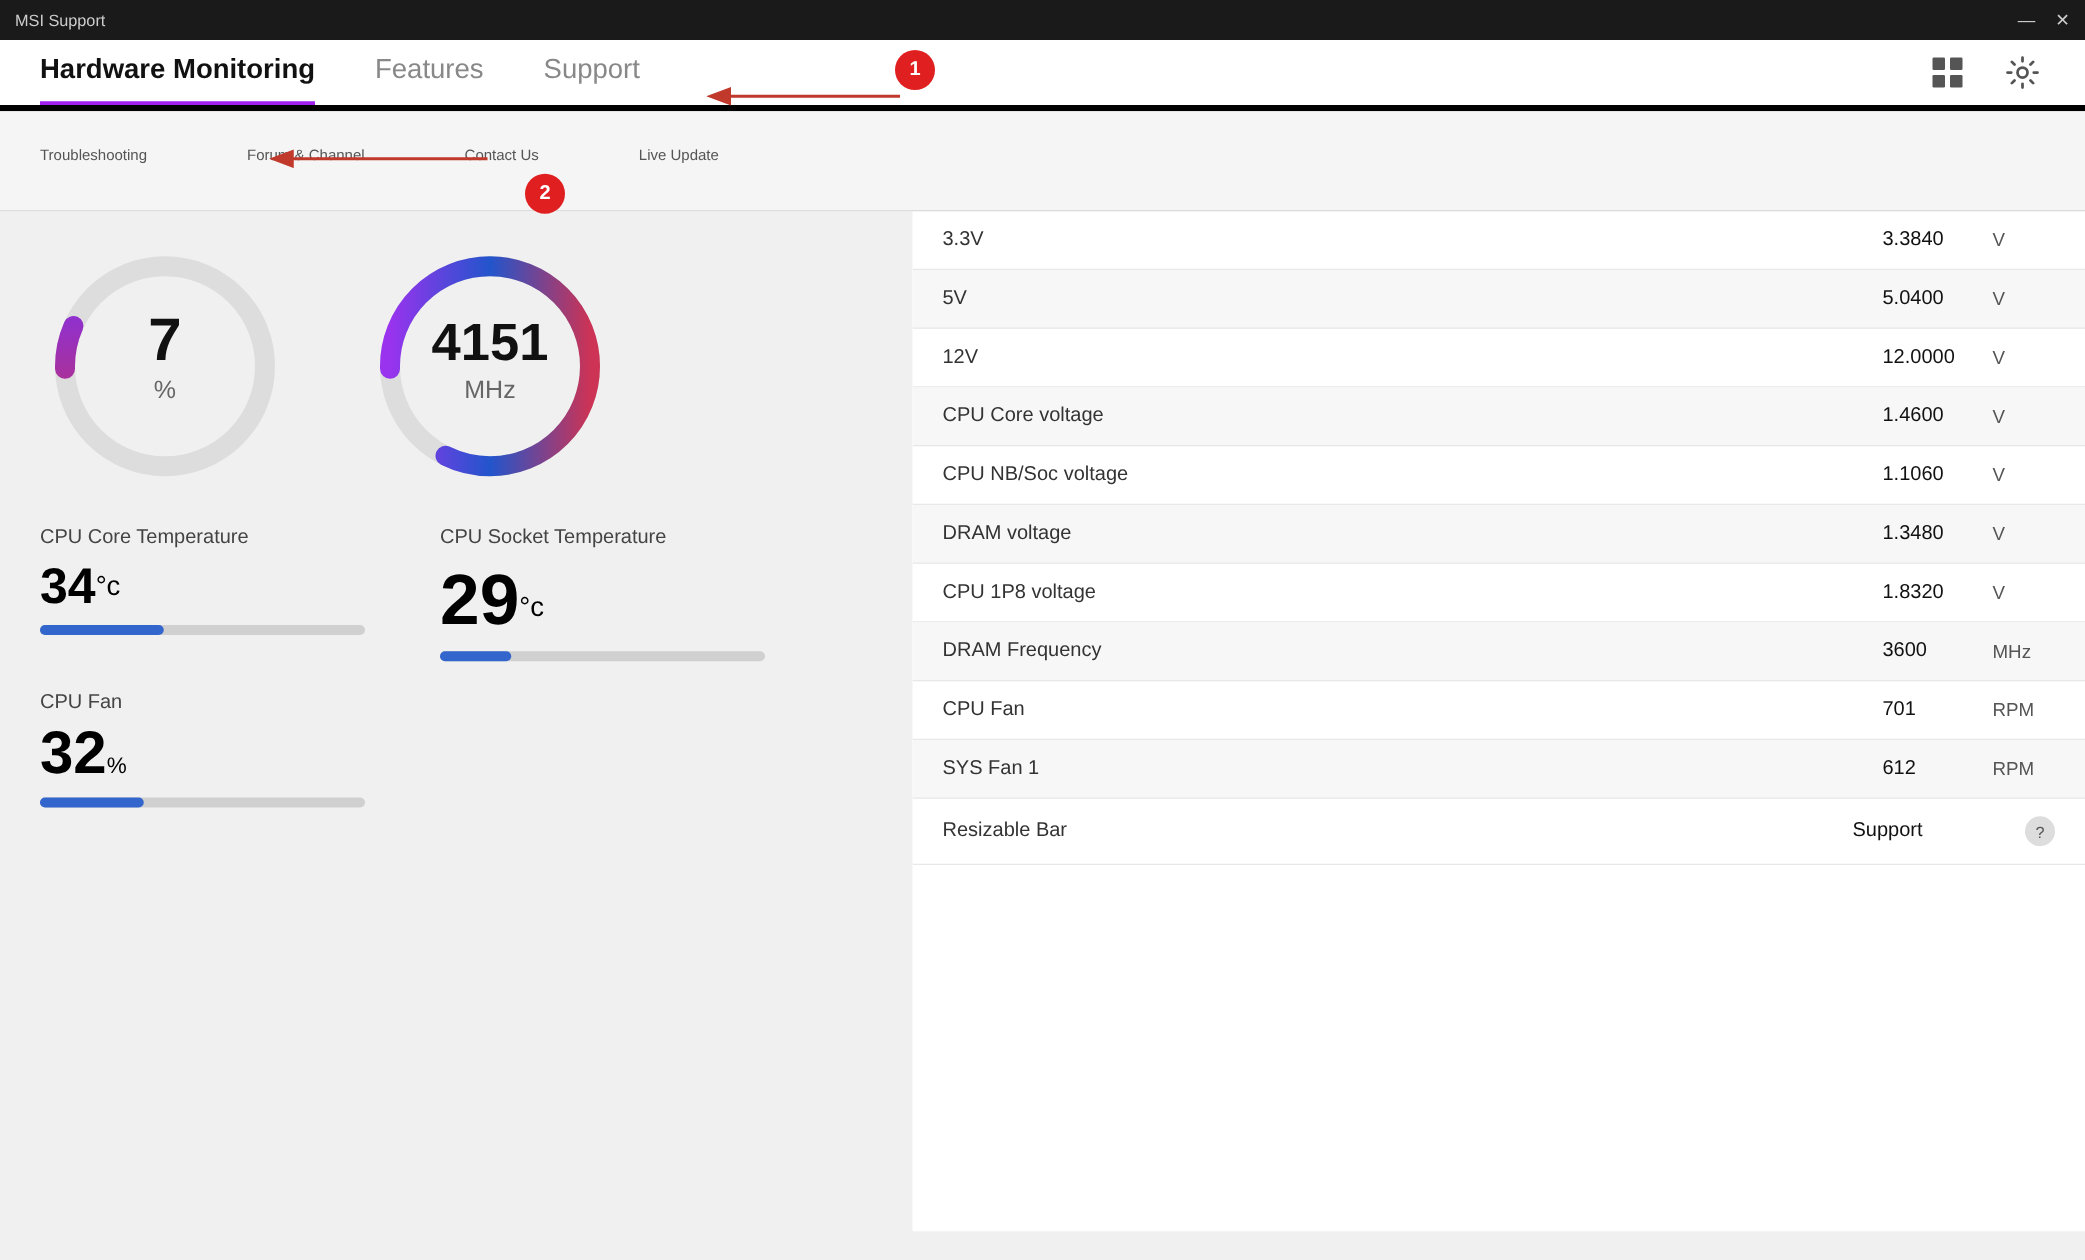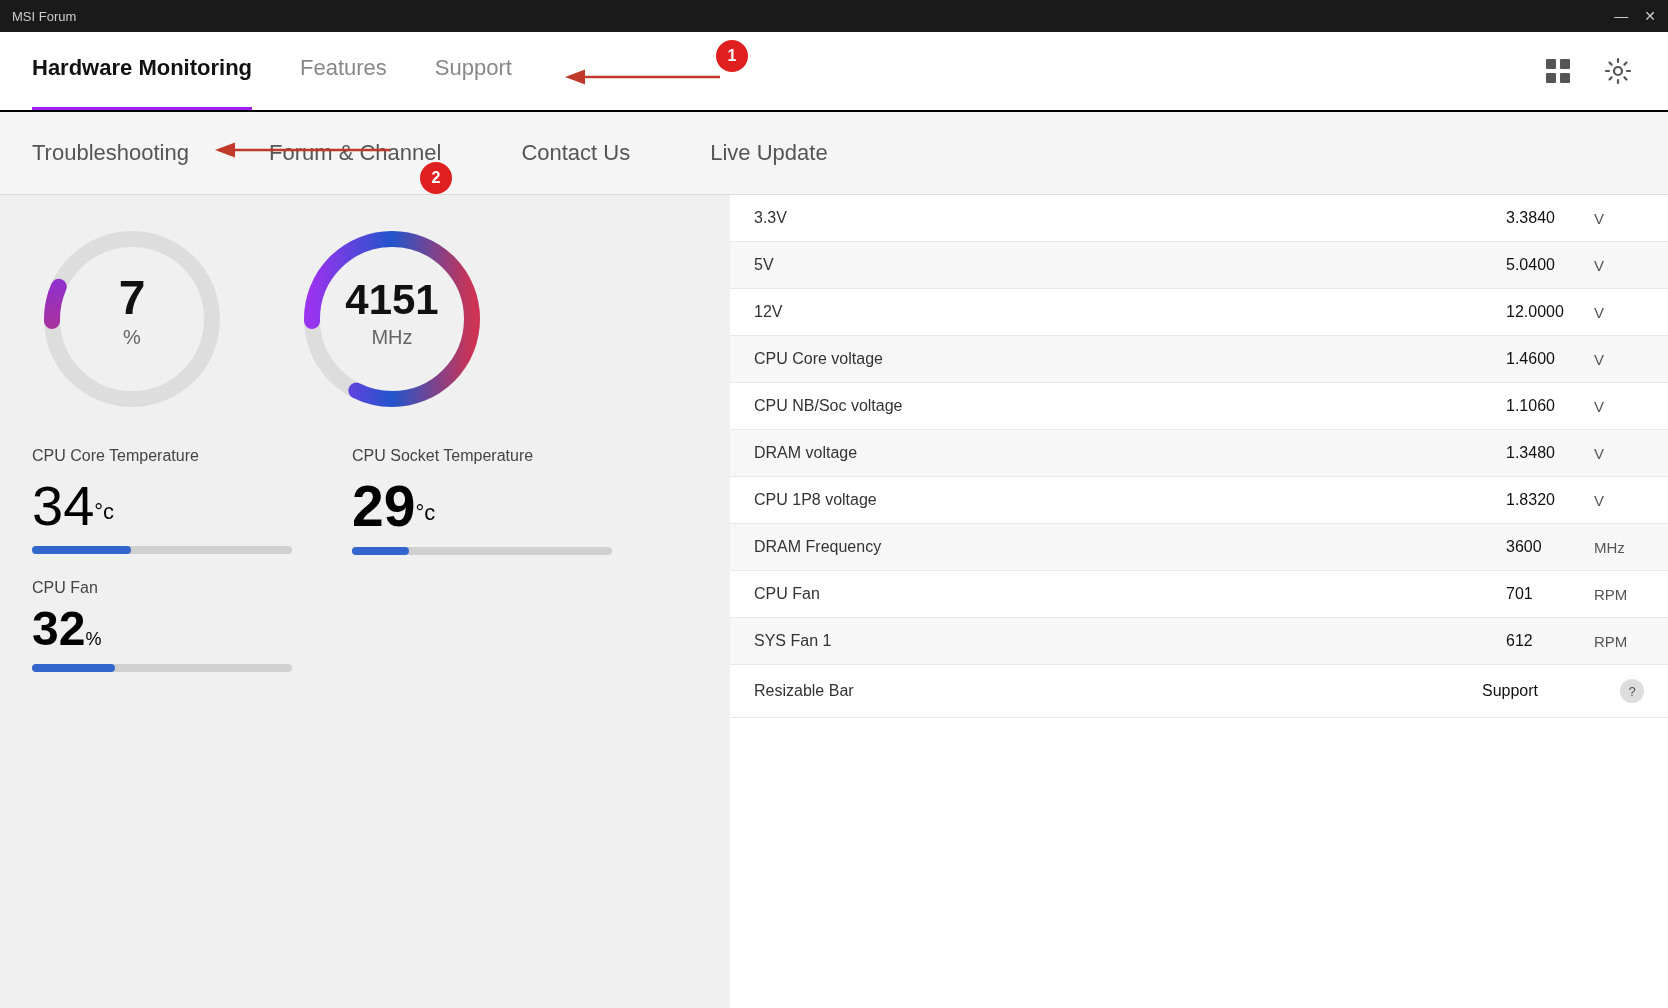--- a/index.html
+++ b/index.html
@@ -15,26 +15,26 @@
       padding: 0 12px;
       color: #fff;
     }
     .title-bar-title { font-size: 13px; color: #ccc; }
     .title-bar-controls { display: flex; gap: 16px; }
     .title-bar-btn { color: #ccc; font-size: 14px; cursor: pointer; background: none; border: none; }
 
     
     .main-nav {
       background: #fff;
-      height: 80px;
+      height: 57px;
       display: flex;
       align-items: center;
       padding: 0 32px;
       justify-content: space-between;
-      border-bottom: 2px solid #000000;
+      border-bottom: 5px solid #000000;
     }
     .main-nav-left { display: flex; gap: 48px; align-items: flex-end; height: 100%; }
     .nav-item {
       font-size: 22px;
       font-weight: 400;
       color: #888;
       cursor: pointer;
       height: 100%;
       display: flex;
       align-items: center;
@@ -60,21 +60,21 @@
     .sub-nav {
       background: #f5f5f5;
       padding: 0 32px;
       display: flex;
       flex-wrap: wrap;
       gap: 0;
       border-bottom: 1px solid #ddd;
       min-height: 80px;
     }
     .sub-nav-item {
-      font-size: 22px;
+      font-size: 12px;
       color: #555;
       cursor: pointer;
       padding: 28px 40px 28px 0;
       margin-right: 40px;
     }
 
     
     .content {
       background: #f0f0f0;
       display: flex;
@@ -132,21 +132,21 @@
     .metric-row:nth-child(even) { background: #f7f7f7; }
     .metric-name { flex: 1; color: #333; }
     .metric-value { font-size: 16px; color: #111; font-weight: 500; min-width: 80px; text-align: left; margin-right: 8px; }
     .metric-unit { min-width: 50px; color: #555; font-size: 15px; }
     .metric-help { width: 24px; height: 24px; border-radius: 50%; background: #ddd; display: flex; align-items: center; justify-content: center; font-size: 13px; color: #555; cursor: pointer; }
   </style>
 </head>
 <body>
 
 <div class="title-bar">
-  <span class="title-bar-title">MSI Forum</span>
+  <span class="title-bar-title">MSI Support</span>
   <div class="title-bar-controls">
     <button class="title-bar-btn">—</button>
     <button class="title-bar-btn">✕</button>
   </div>
 </div>
 
 <div class="main-nav" style="position:relative;">
   <div class="main-nav-left">
 
   <div class="nav-item active">Hardware Monitoring</div>
@@ -235,21 +235,21 @@
           <text x="100" y="95" text-anchor="middle" font-size="42" font-weight="600" fill="#111">4151</text>
           <text x="100" y="125" text-anchor="middle" font-size="20" fill="#666">MHz</text>
         </svg>
       </div>
     </div>
 
     <div class="temp-section">
       <div class="temp-item">
         <span class="temp-label">CPU Core Temperature</span>
         <div>
-          <span class="temp-value" style="font-size:56px;font-weight:400;">34</span><span class="temp-unit" style="font-size:22px;vertical-align:super;">°c</span>
+          <span class="temp-value" style="font-size:40px;font-weight:700;">34</span><span class="temp-unit" style="font-size:22px;vertical-align:super;">°c</span>
         </div>
         <div class="temp-bar-container">
           <div class="temp-bar" style="width:38%;background:#3366cc;"></div>
         </div>
       </div>
       <div class="temp-item">
         <span class="temp-label">CPU Socket Temperature</span>
         <div>
           <span class="temp-value" style="font-size:57px;font-weight:600;">29</span><span class="temp-unit" style="font-size:22px;vertical-align:super;">°c</span>
         </div>

